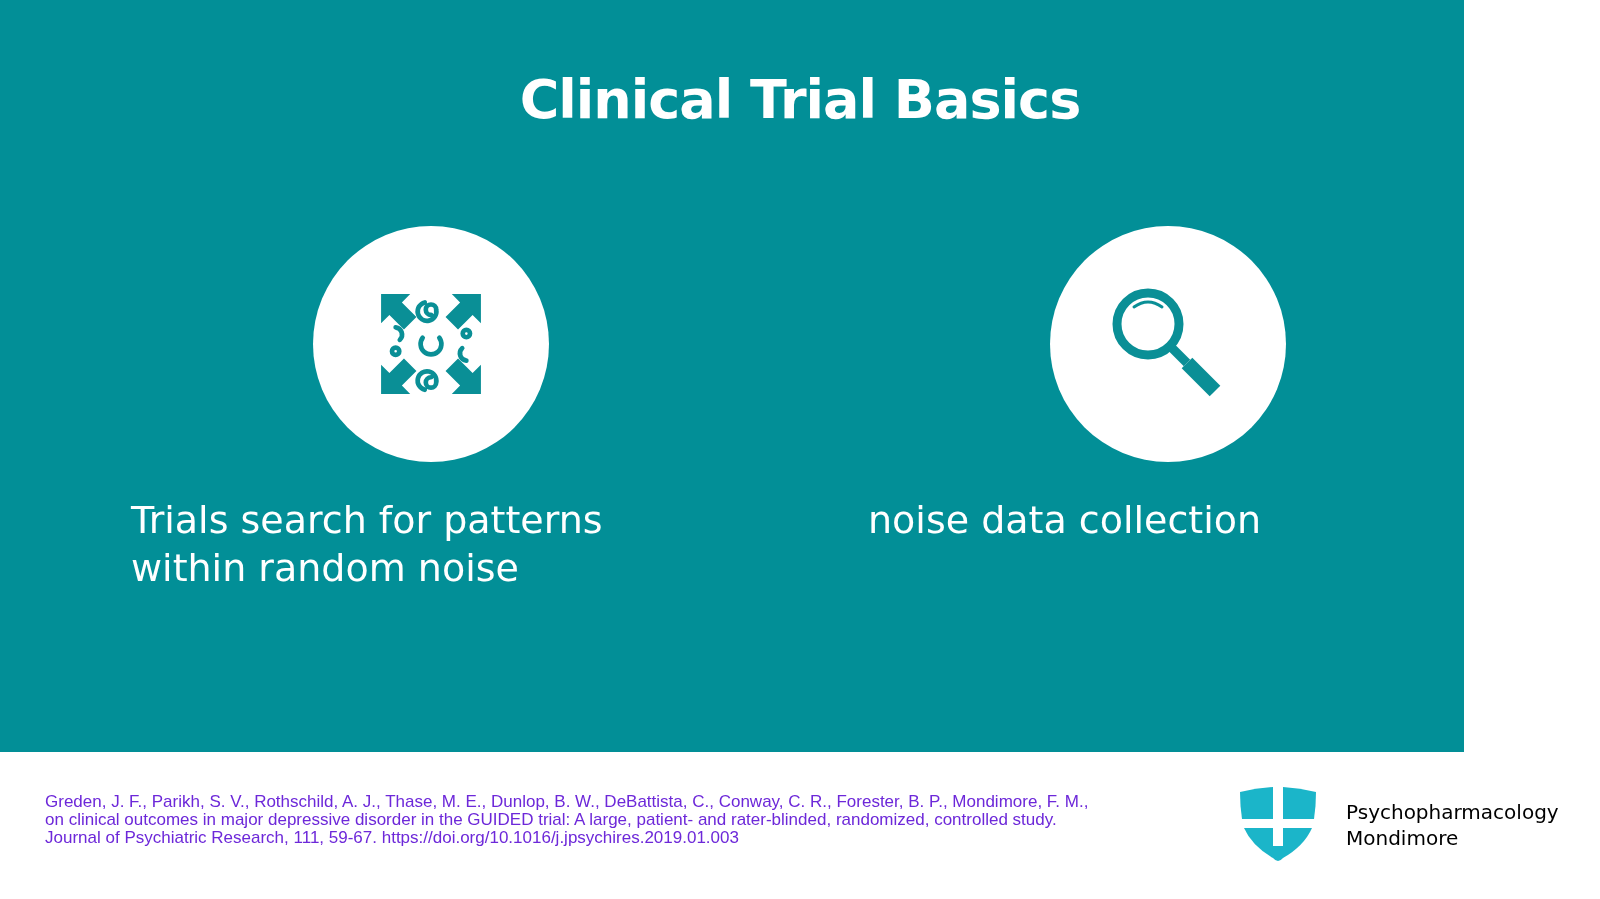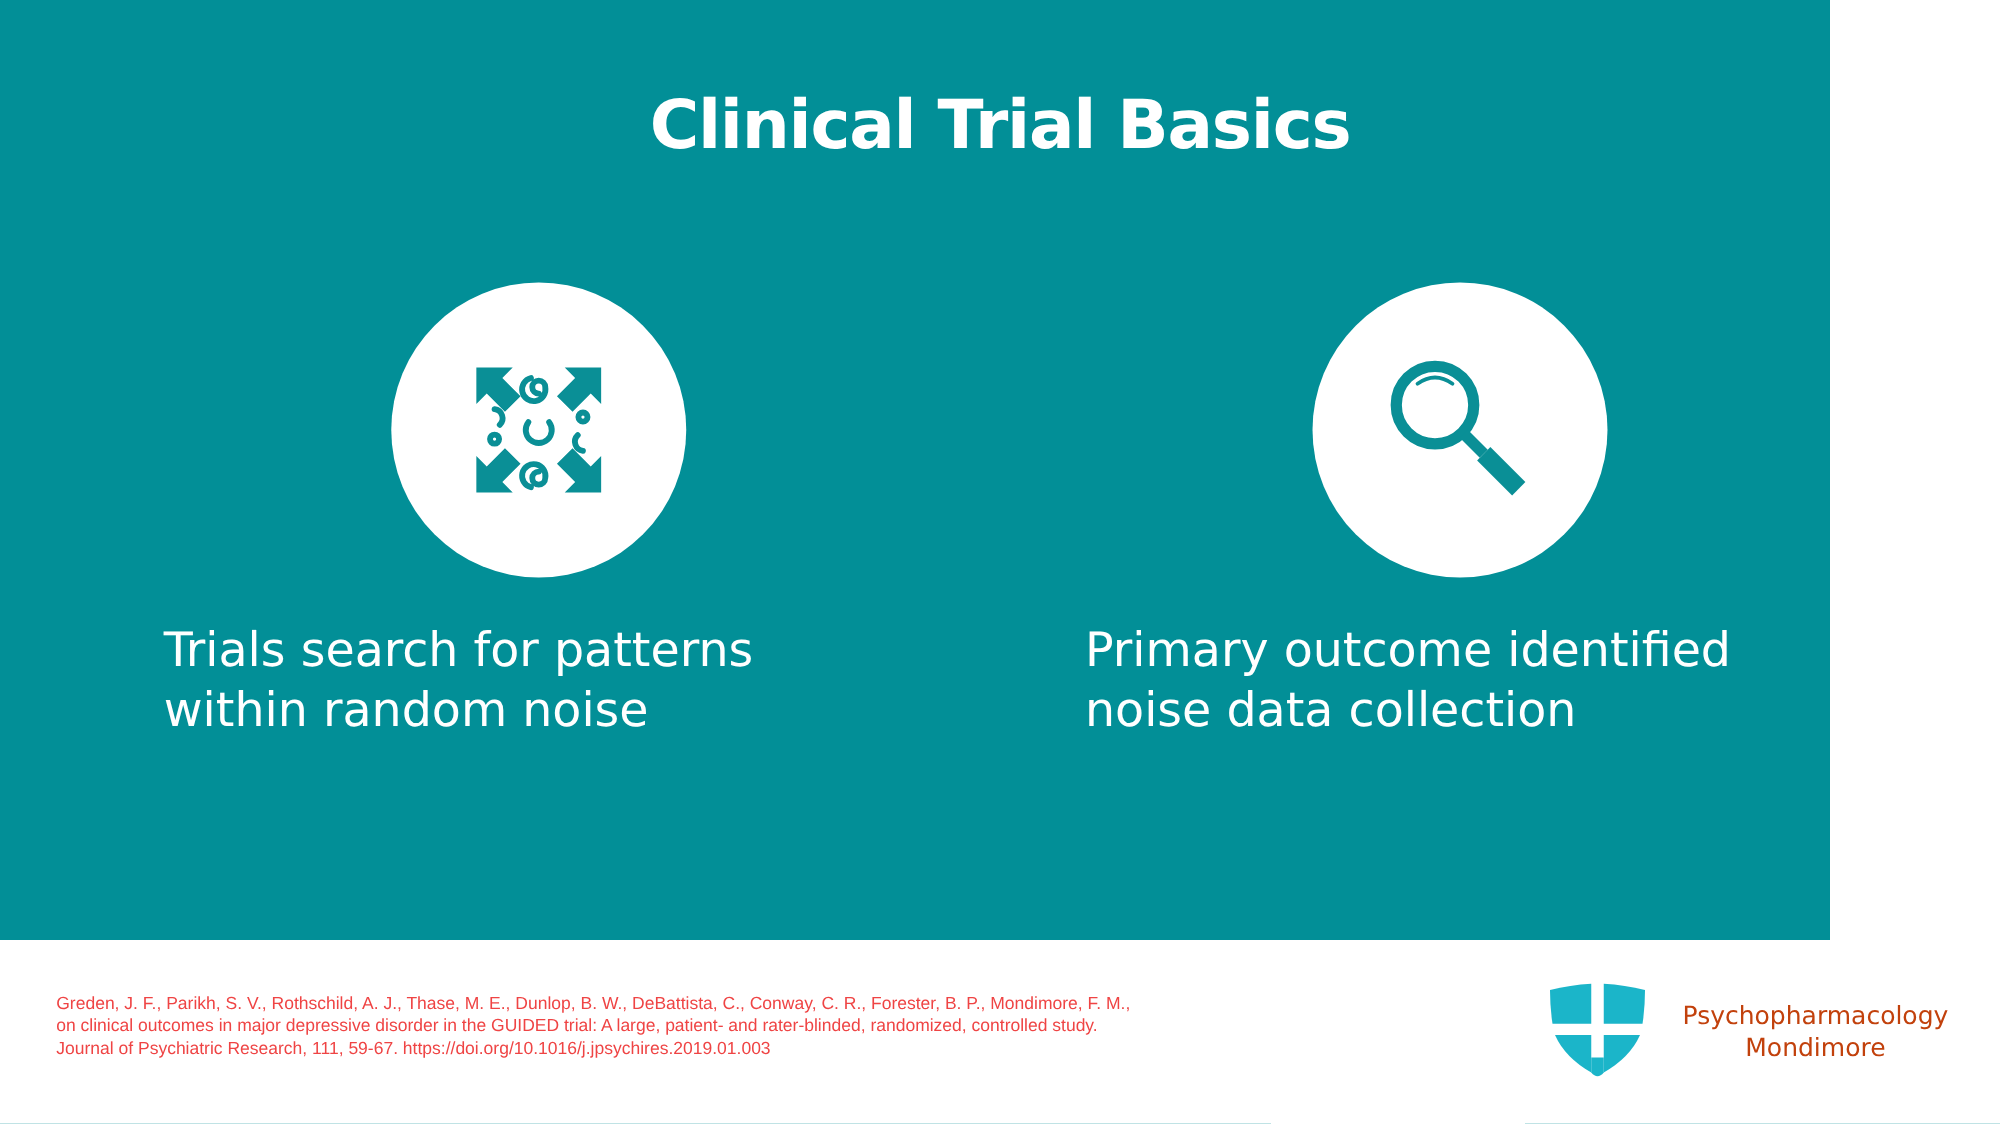--- a/index.html
+++ b/index.html
@@ -4,24 +4,24 @@
 <style>
   html, body { margin: 0; padding: 0; }
   body { width: 1600px; height: 899px; overflow: hidden; background: #ffffff; font-family: "DejaVu Sans", sans-serif; position: relative; }
   .hero { position: absolute; left: 0; top: 0; width: 1464px; height: 752px; background: #028f97; }
   .title { position: absolute; top: 68px; left: 0; width: 1600px; text-align: center; color: #ffffff; font-family: "DejaVu Sans", sans-serif; font-weight: bold; font-size: 54px; letter-spacing: -1px; margin: 0; }
   .card { position: absolute; top: 226px; width: 600px; }
   .card.left { left: 131px; }
   .card.right { left: 868px; }
   .circle { width: 236px; height: 236px; border-radius: 50%; background: #ffffff; margin: 0 auto; display: flex; align-items: center; justify-content: center; }
   .caption { margin-top: 34px; text-align: left; color: #ffffff; font-family: "DejaVu Sans", sans-serif; font-size: 38px; line-height: 48px; font-weight: normal; }
-  .citation { position: absolute; left: 45px; top: 793px; width: 940px; font-family: "Liberation Sans", sans-serif; font-size: 14px; line-height: 18px; color: #ef4444; }
+  .citation { position: absolute; left: 45px; top: 793px; width: 940px; font-family: "Liberation Sans", sans-serif; font-size: 17px; line-height: 18px; color: #6d28d9; }
   .citation span { display: block; white-space: nowrap; }
   .logo { position: absolute; left: 1238px; top: 786px; display: flex; align-items: center; }
-  .logo-text { margin-left: 28px; font-family: "DejaVu Sans", sans-serif; font-size: 20px; line-height: 26px; color: #c2410c; text-align: center; }
+  .logo-text { margin-left: 28px; font-family: "DejaVu Sans", sans-serif; font-size: 20px; line-height: 26px; color: #000000; }
   .logo-text span { display: block; }
 </style>
 </head>
 <body>
 
 <div class="hero">
   <h1 class="title">Clinical Trial Basics</h1>
 
   <div class="card left">
     <div class="circle">
@@ -59,21 +59,20 @@
   <div class="card right">
     <div class="circle">
       <svg width="130" height="130" viewBox="0 0 130 130">
         <circle cx="45" cy="45" r="31" fill="none" stroke="#0a8f96" stroke-width="9"></circle>
         <path d="M31,28 q14,-10 28,0" fill="none" stroke="#0a8f96" stroke-width="3" stroke-linecap="round"></path>
         <line x1="68" y1="68" x2="84" y2="84" stroke="#0a8f96" stroke-width="9"></line>
         <line x1="84" y1="84" x2="112" y2="112" stroke="#0a8f96" stroke-width="15" stroke-linecap="butt"></line>
       </svg>
     </div>
     <div class="caption">
-      <div>Primary outcome identified</div>
       <div>noise data collection</div>
     </div>
   </div>
 </div>
 
 <div class="citation">
   <span>Greden, J. F., Parikh, S. V., Rothschild, A. J., Thase, M. E., Dunlop, B. W., DeBattista, C., Conway, C. R., Forester, B. P., Mondimore, F. M.,</span>
   <span>on clinical outcomes in major depressive disorder in the GUIDED trial: A large, patient- and rater-blinded, randomized, controlled study.</span>
   <span>Journal of Psychiatric Research, 111, 59-67. https://doi.org/10.1016/j.jpsychires.2019.01.003</span>
 </div>

